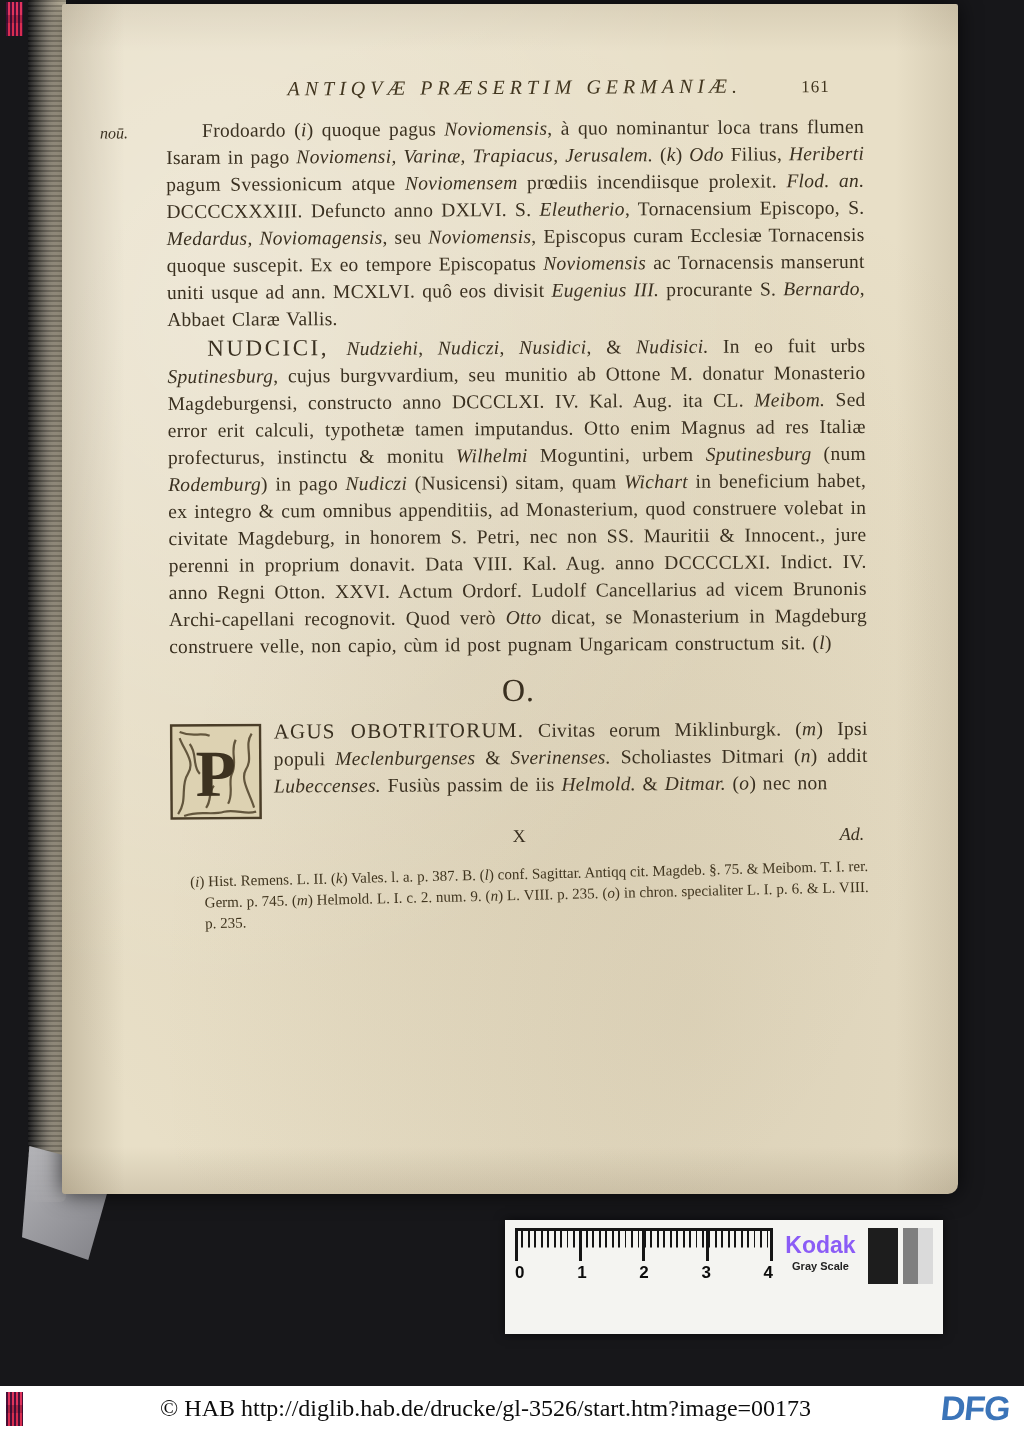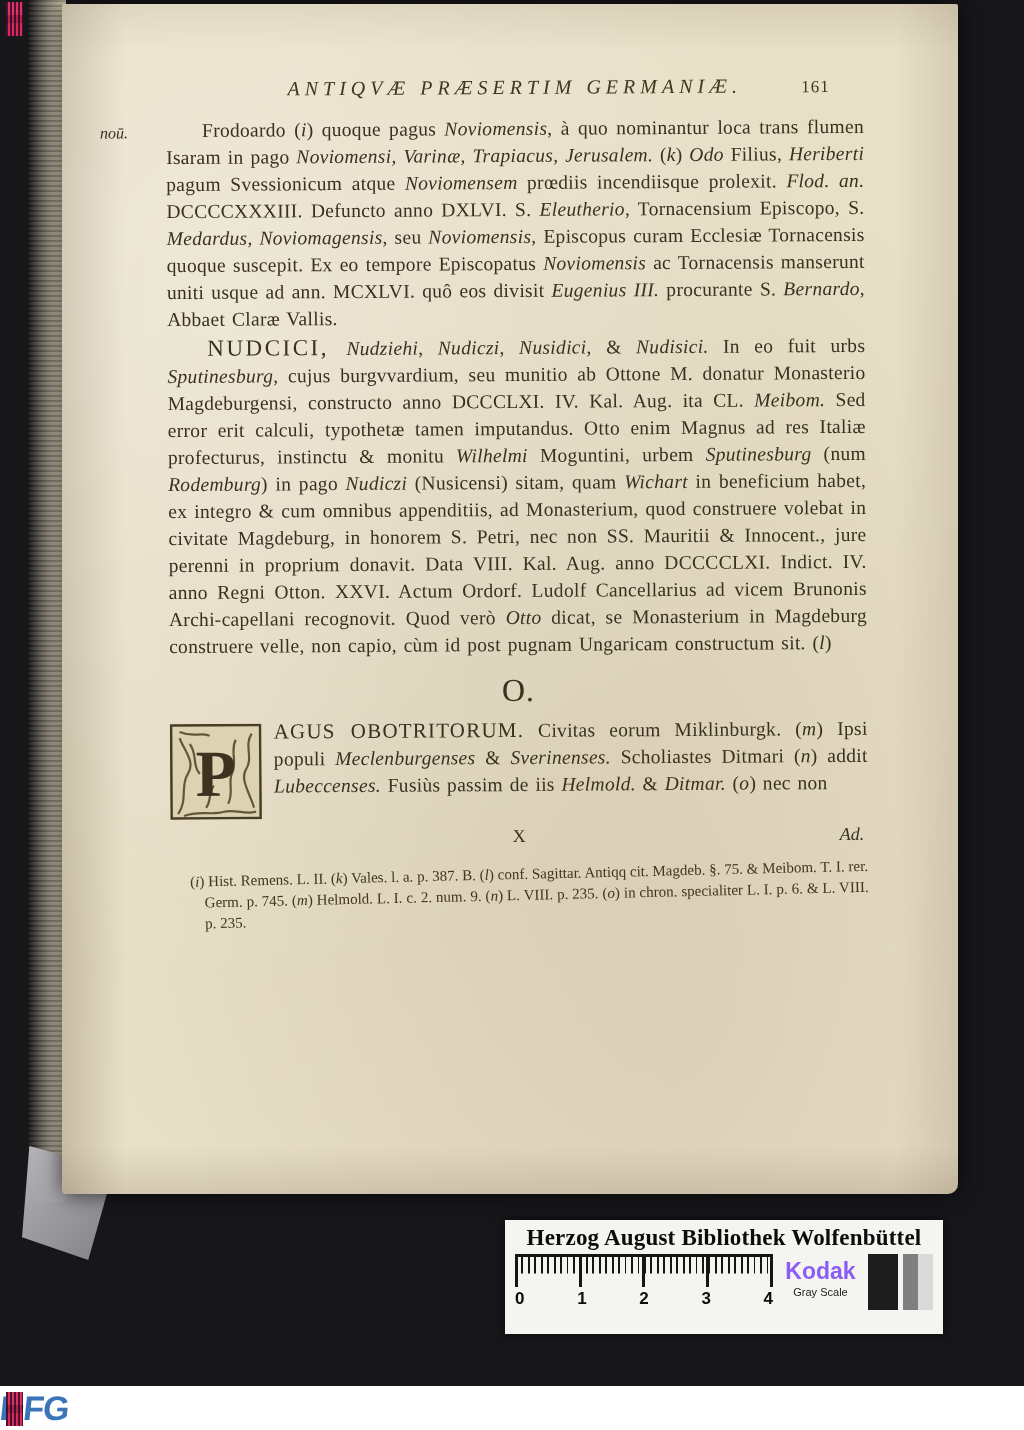--- a/index.html
+++ b/index.html
@@ -80,21 +80,21 @@
       repeating-linear-gradient(90deg,#151515 0 3px, transparent 3px 63.7px),
       repeating-linear-gradient(90deg,#151515 0 1.8px, transparent 1.8px 6.45px);
     background-size:100% 100%,100% 55%;
     background-repeat:no-repeat;background-position:0 0,0 0;}
   .numbers-row{display:flex;justify-content:space-between;
     font-family:"Liberation Sans",sans-serif;font-weight:bold;font-size:17px;
     color:#0c0c0c;padding:2px 0 0 0;}
   .col-kodak{flex:1;text-align:center;padding-top:4px;}
   .kodak-brand{font-family:"Liberation Sans",sans-serif;font-weight:bold;
     font-size:23px;color:#8b5cf6;}
-  .kodak-sub{font-family:"Liberation Sans",sans-serif;font-size:11px;color:#222;margin-top:1px;}
+  .kodak-sub{font-family:"Liberation Sans",sans-serif;font-size:11px;color:#222;margin-top:1px;font-weight:bold;}
   .col-patches{display:flex;gap:5px;}
   .patch{width:30px;height:56px;}
   .patch.dark{background:#1d1d1d;}
   .patch.grad{background:linear-gradient(90deg,#7f7f7f 0 50%,#dadada 50% 100%);}
 
   
   .footer{position:absolute;left:0;top:1386px;width:1024px;height:44px;
     background:#ffffff;display:flex;align-items:center;}
   .copyright{flex:1;text-align:center;font-family:"Liberation Serif",serif;
     font-size:24px;color:#0d0d0d;padding-left:30px;}
@@ -149,21 +149,20 @@
         <span class="sig">X</span>
         <span class="catch">Ad.</span>
       </div>
 
       <div class="footnotes"><span>(</span><span class="it">i</span><span>) Hist. Remens. L. II. (</span><span class="it">k</span><span>) Vales. l. a. p. 387. B. (</span><span class="it">l</span><span>) conf. Sagittar. Antiqq cit. Magdeb. §. 75. &amp; Meibom. T. I. rer. Germ. p. 745. (</span><span class="it">m</span><span>) Helmold. L. I. c. 2. num. 9. (</span><span class="it">n</span><span>) L. VIII. p. 235. (</span><span class="it">o</span><span>) in chron. specialiter L. I. p. 6. &amp; L. VIII. p. 235.</span></div>
 
     </div>
   </div>
 
   <div class="kodak-card">
-    <div class="card-title">Herzog August Bibliothek Wolfenbüttel</div>
     <div class="card-body">
       <div class="col-scale">
         <div class="ruler"></div>
         <div class="numbers-row">
           <span>0</span>
           <span>1</span>
           <span>2</span>
           <span>3</span>
           <span>4</span>
         </div>
@@ -173,17 +172,18 @@
         <div class="kodak-sub">Gray Scale</div>
       </div>
       <div class="col-patches">
         <div class="patch dark"></div>
         <div class="patch grad"></div>
       </div>
     </div>
   </div>
 
   <div class="footer">
+    <div class="copyright">© HAB http://diglib.hab.de/drucke/gl-3526/start.htm?image=00173</div>
     <div class="dfg">DFG</div>
   </div>
 
   <div class="cal-mark bottom"></div>
 </div>
 
 </body></html>

